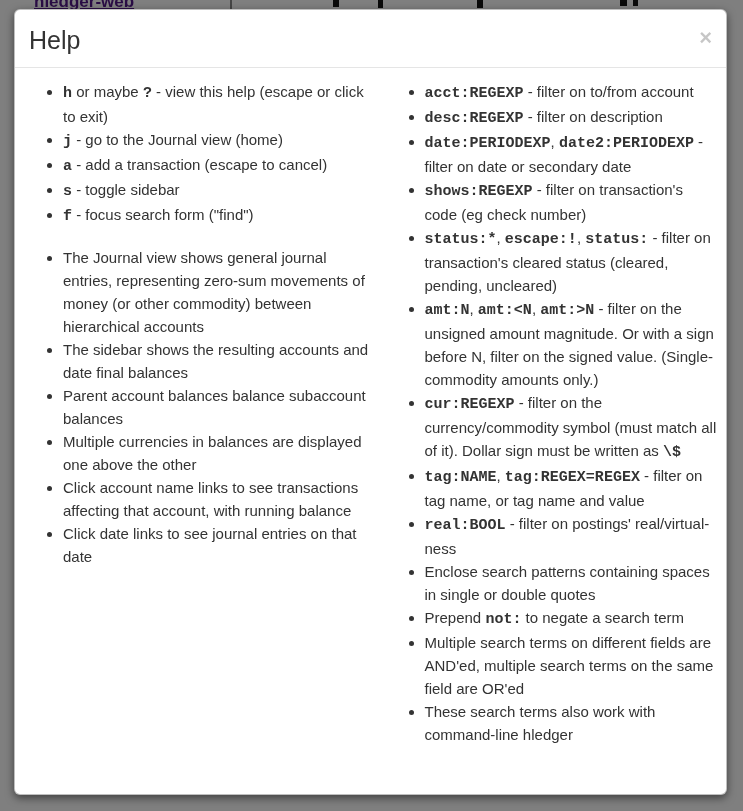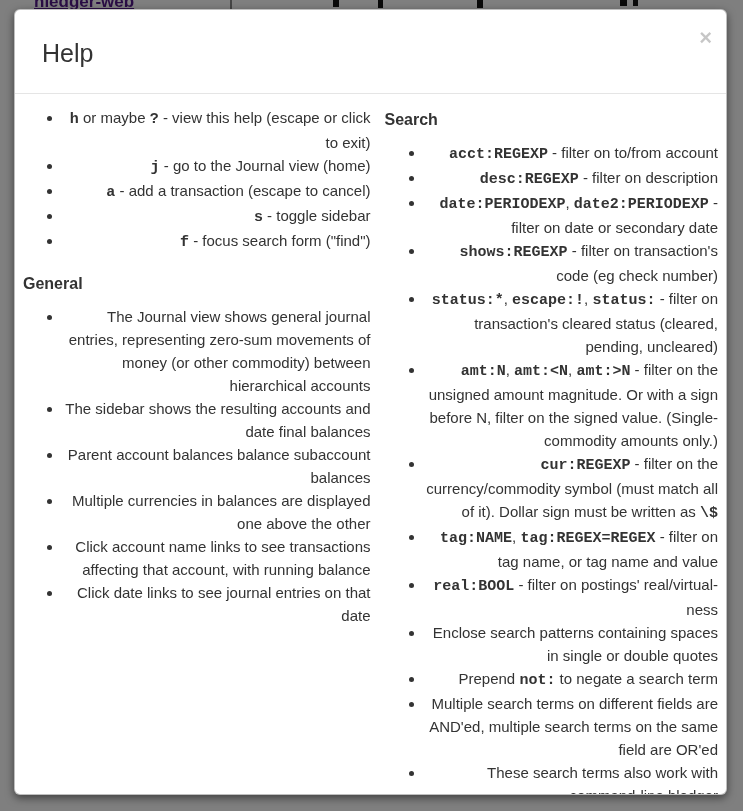--- a/index.html
+++ b/index.html
@@ -40,21 +40,21 @@
     border-radius: 6px;
     box-shadow: 0 3px 9px rgba(0,0,0,0.5);
     overflow: hidden;
   }
   .modal-header {
     position: relative;
     padding: 16px 15px 13px 14px;
     border-bottom: 1px solid #e5e5e5;
   }
   .modal-title {
-    margin: 13px;
+    margin: 0;
     font-size: 25px; font-weight: 400; color: #333;
     line-height: 28px;
   }
   .close-btn {
     position: absolute; right: 14px; top: 17px;
     background: none; border: none; padding: 0;
     font-size: 22px; font-weight: 700; line-height: 1;
     color: #000; opacity: 0.22; cursor: pointer;
     font-family: "Liberation Sans", sans-serif;
   }
@@ -67,21 +67,20 @@
   .col-right { padding-left: 14px; }
 
   .sec-h {
     margin: 12px 0 0 0;
     font-size: 16px; font-weight: bold; color: #333;
     line-height: 23px;
   }
   .col ul {
     margin: 10px 0 18px 0;
     padding-left: 40px;
-    text-align: right;
   }
   .col li {
     font-size: 15px; line-height: 23px; color: #333;
   }
   .code {
     font-family: "Liberation Mono", "DejaVu Sans Mono", monospace;
     font-weight: bold;
     font-size: 15px;
     color: #333;
   }
@@ -108,32 +107,30 @@
   </div>
   <div class="modal-body">
     <div class="col col-left">
         <ul>
           <li><b class="code">h</b> or maybe <b class="code">?</b> - view this help (escape or click to exit)</li>
           <li><b class="code">j</b> - go to the Journal view (home)</li>
           <li><b class="code">a</b> - add a transaction (escape to cancel)</li>
           <li><b class="code">s</b> - toggle sidebar</li>
           <li><b class="code">f</b> - focus search form ("find")</li>
         </ul>
-        <h4 class="sec-h">General</h4>
         <ul>
           <li>The Journal view shows general journal entries, representing zero-sum movements of money (or other commodity) between hierarchical accounts</li>
           <li>The sidebar shows the resulting accounts and date final balances</li>
           <li>Parent account balances balance subaccount balances</li>
           <li>Multiple currencies in balances are displayed one above the other</li>
           <li>Click account name links to see transactions affecting that account, with running balance</li>
           <li>Click date links to see journal entries on that date</li>
         </ul>
       </div>
     <div class="col col-right">
-        <h4 class="sec-h">Search</h4>
         <ul>
           <li><b class="code">acct:REGEXP</b> - filter on to/from account</li>
           <li><b class="code">desc:REGEXP</b> - filter on description</li>
           <li><b class="code">date:PERIODEXP</b>, <b class="code">date2:PERIODEXP</b> - filter on date or secondary date</li>
           <li><b class="code">shows:REGEXP</b> - filter on transaction's code (eg check number)</li>
           <li><b class="code">status:*</b>, <b class="code">escape:!</b>, <b class="code">status:</b> - filter on transaction's cleared status (cleared, pending, uncleared)</li>
           <li><b class="code">amt:N</b>, <b class="code">amt:&lt;N</b>, <b class="code">amt:&gt;N</b> - filter on the unsigned amount magnitude. Or with a sign before N, filter on the signed value. (Single-commodity amounts only.)</li>
           <li><b class="code">cur:REGEXP</b> - filter on the currency/commodity symbol (must match all of it). Dollar sign must be written as <b class="code">\$</b></li>
           <li><b class="code">tag:NAME</b>, <b class="code">tag:REGEX=REGEX</b> - filter on tag name, or tag name and value</li>
           <li><b class="code">real:BOOL</b> - filter on postings' real/virtual-ness</li>

